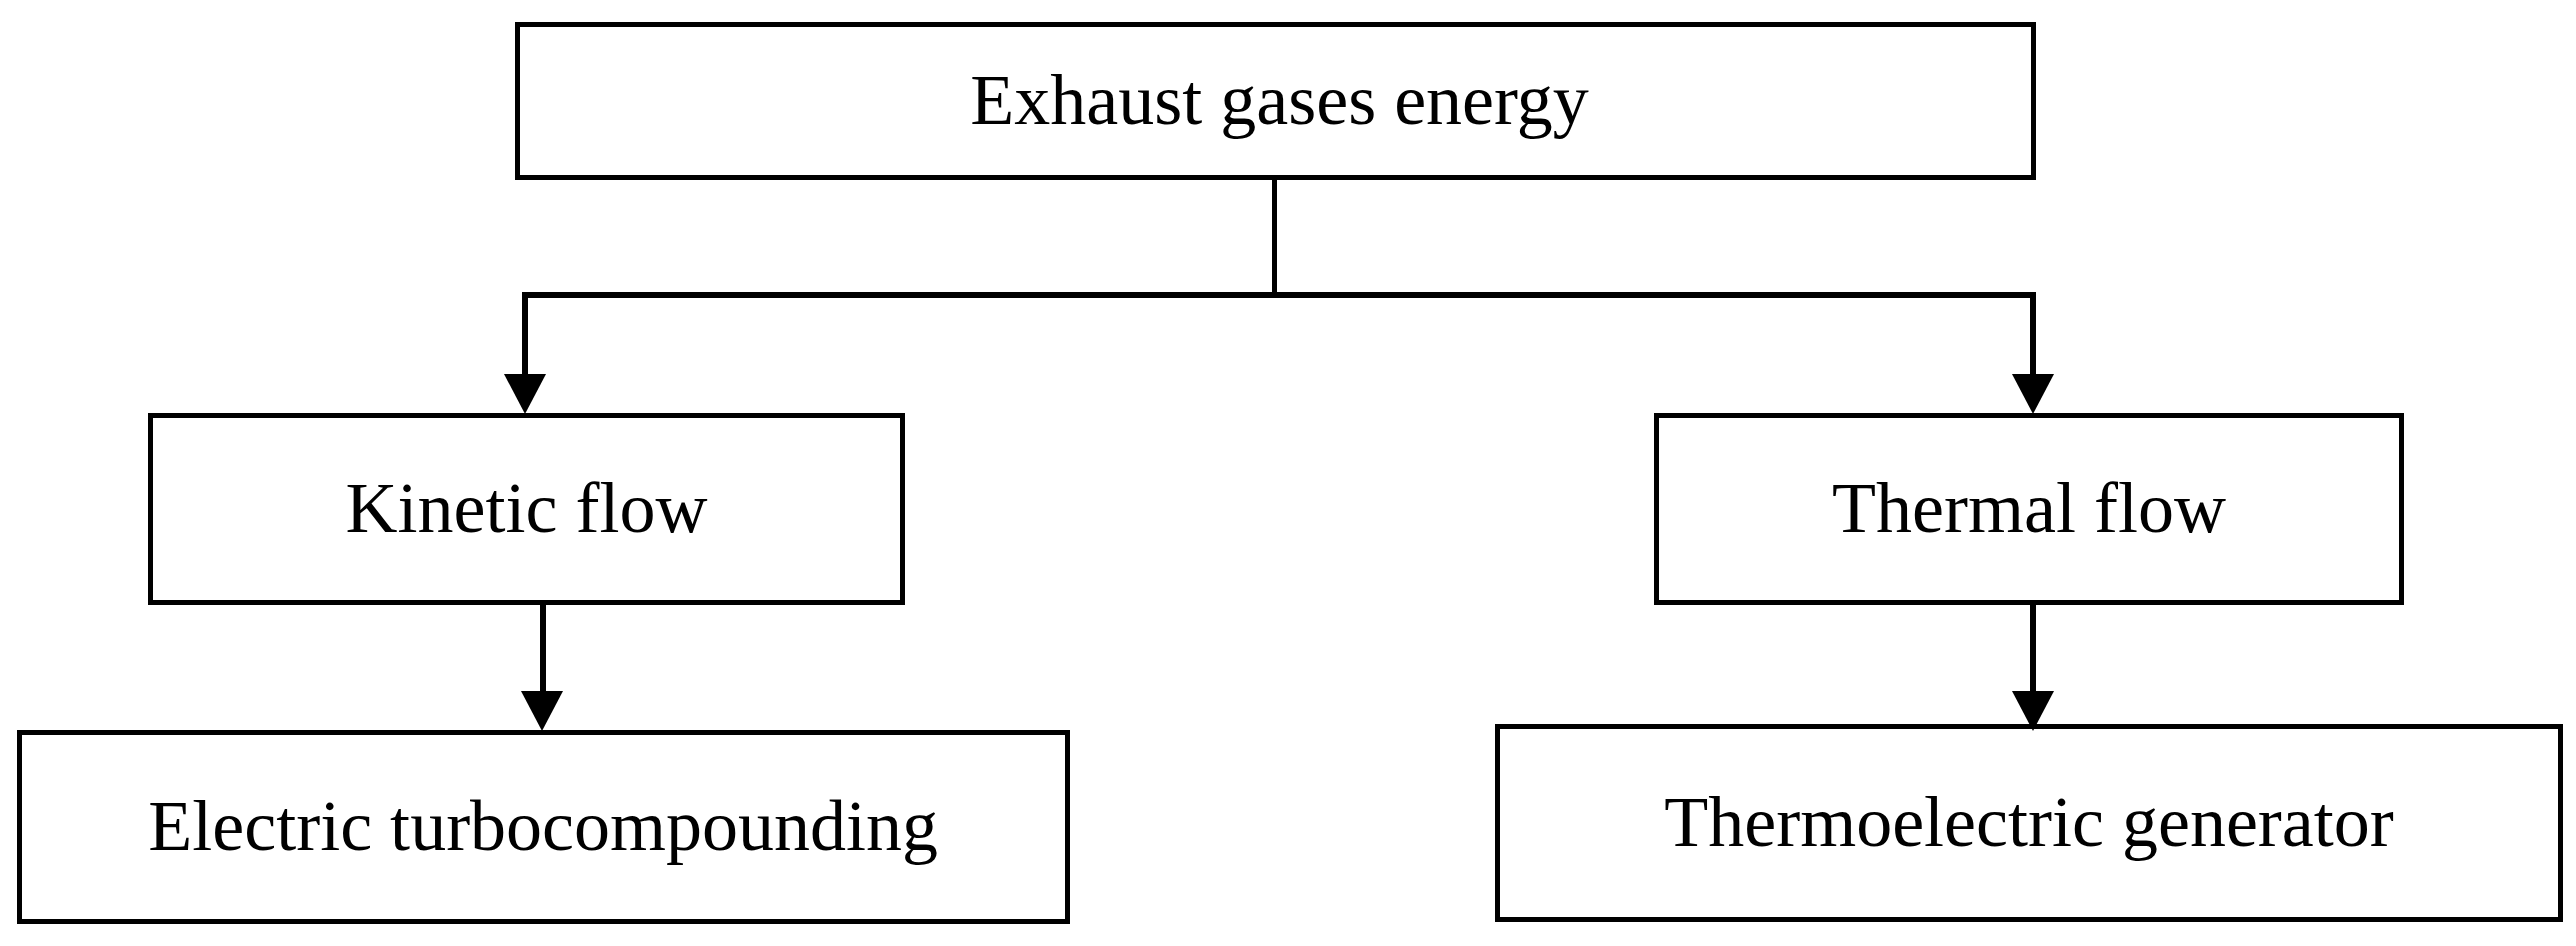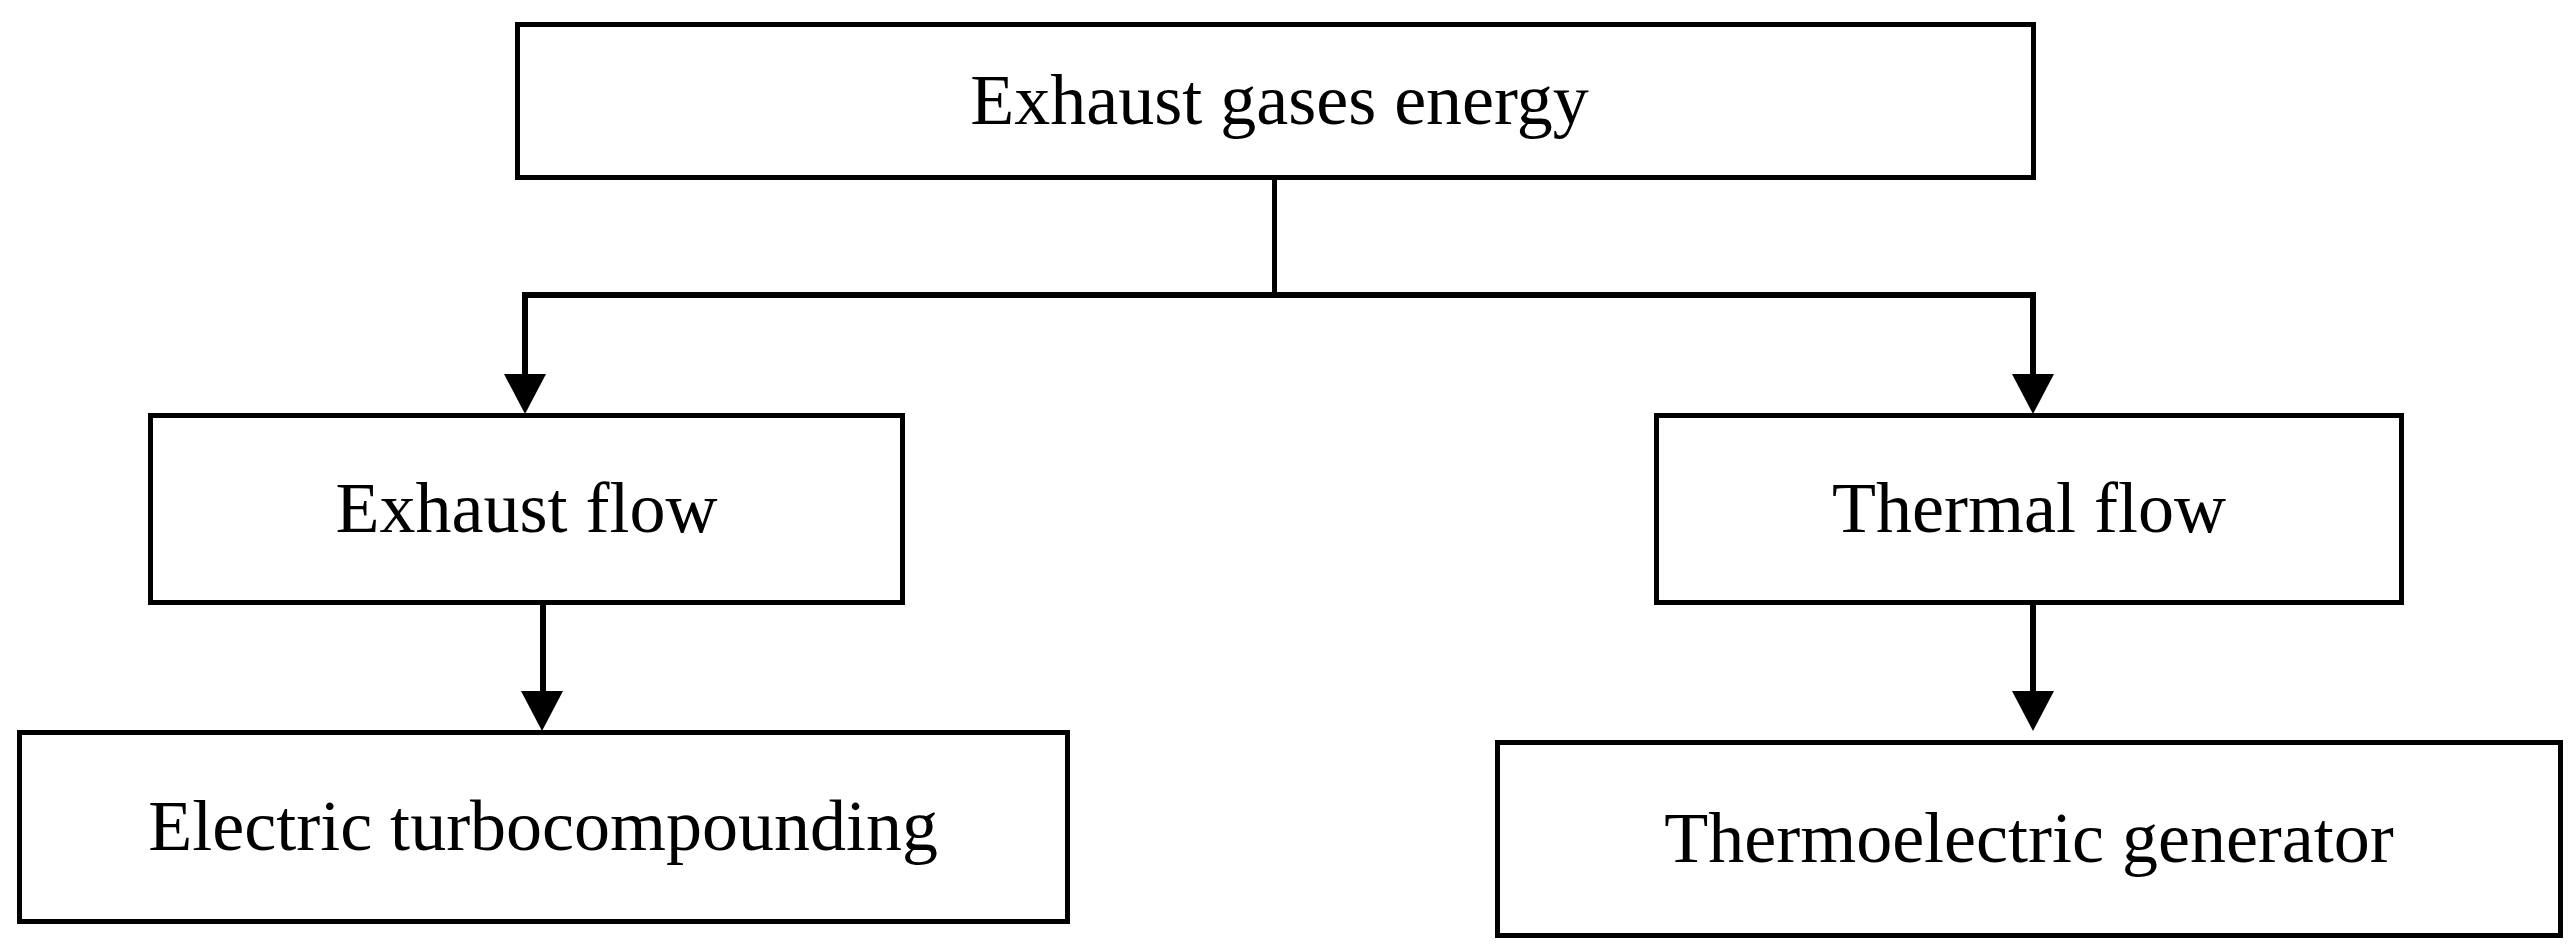--- a/index.html
+++ b/index.html
@@ -40,21 +40,21 @@
     border-left: 21px solid transparent;
     border-right: 21px solid transparent;
     border-top: 40px solid #000000;
   }
 
   
   .node-root        { left: 515px;  top: 22px;  width: 1521px; height: 158px; padding-left: 8px; }
   .node-kinetic     { left: 148px;  top: 413px; width: 757px;  height: 192px; }
   .node-thermal     { left: 1654px; top: 413px; width: 750px;  height: 192px; text-align: center; }
   .node-turbo       { left: 16.7px;   top: 730px; width: 1053px; height: 194px; align-items: center; }
-  .node-teg         { left: 1495px; top: 740px; width: 1068px; height: 198px; }
+  .node-teg         { left: 1495px; top: 724px; width: 1068px; height: 198px; }
 
   
   .stem-root        { left: 1272px; top: 179px; width: 5px;    height: 118px; }
   .hbar             { left: 522px;  top: 292px; width: 1513px; height: 5.8px;  }
   .drop-left        { left: 522px;  top: 292px; width: 5.8px;    height: 88px; }
   .head-left        { left: 504px;  top: 374px; }
   .drop-right       { left: 2030px; top: 292px; width: 5.8px;    height: 88px; }
   .head-right       { left: 2012px; top: 374px; }
   .stem-kinetic     { left: 540px;  top: 603px; width: 5.8px;    height: 92px; }
   .head-kinetic     { left: 521px;  top: 691px; }
@@ -64,21 +64,21 @@
 </head>
 <body>
 
 <div class="canvas">
 
   <div class="node node-root">
     <span>Exhaust gases energy</span>
   </div>
 
   <div class="node node-kinetic">
-    <span>Exhaust flow</span>
+    <span>Kinetic flow</span>
   </div>
 
   <div class="node node-thermal">
     <span>Thermal flow</span>
   </div>
 
   <div class="node node-turbo">
     <span>Electric turbocompounding</span>
   </div>
 

